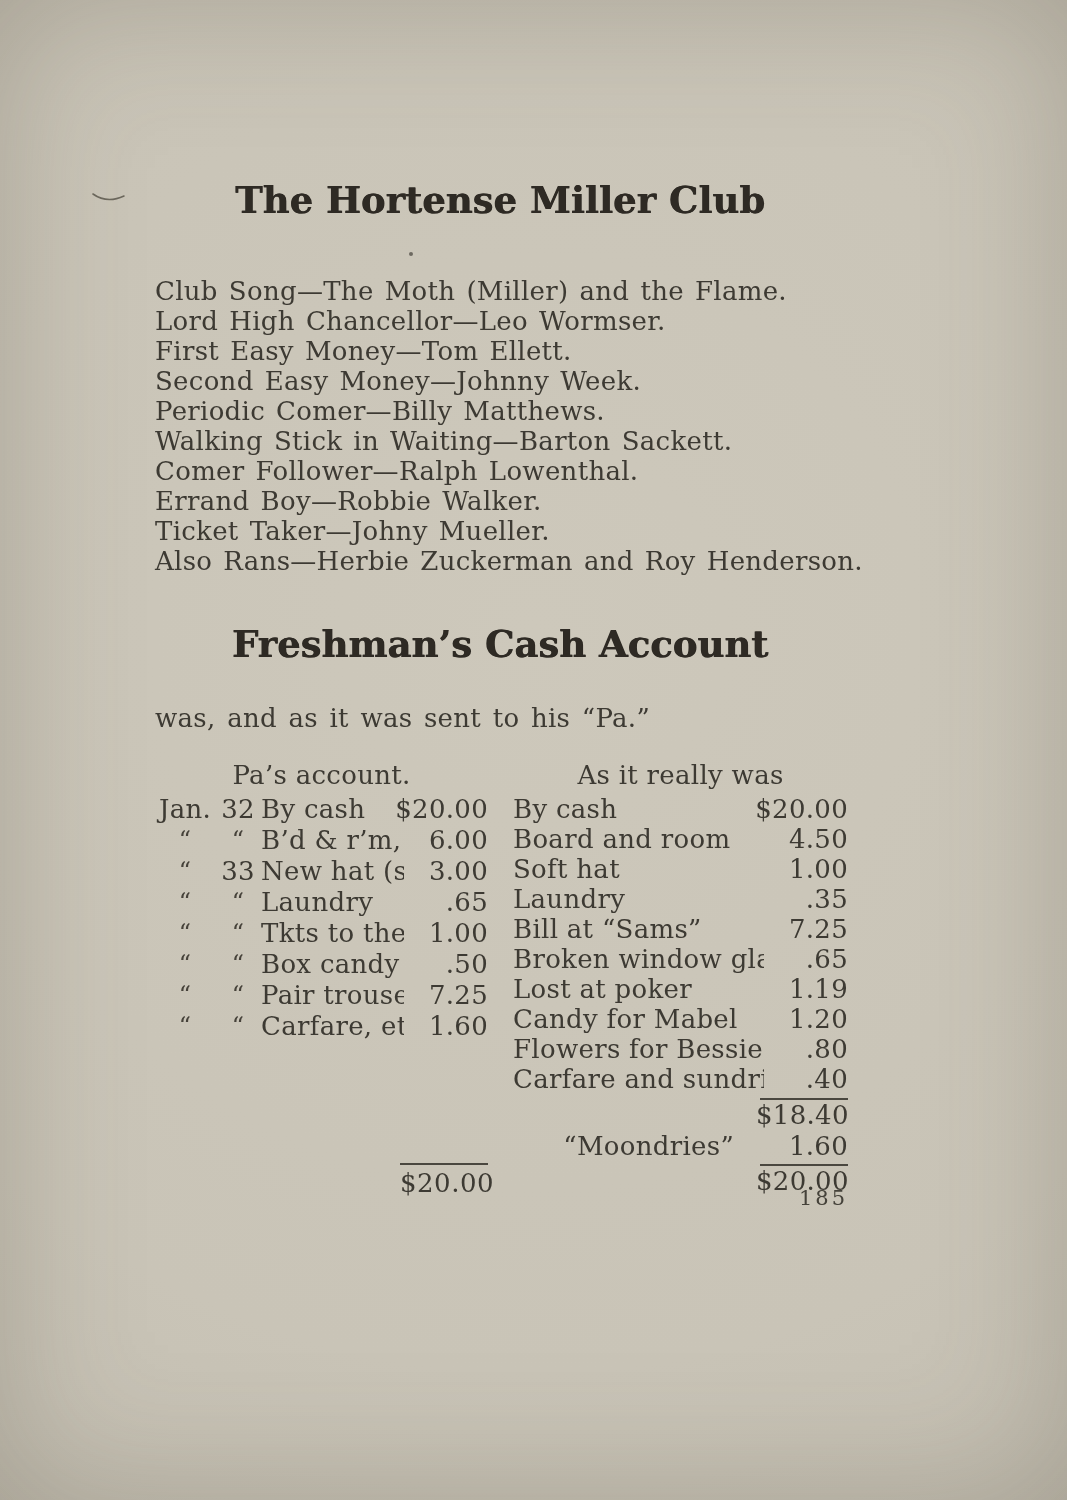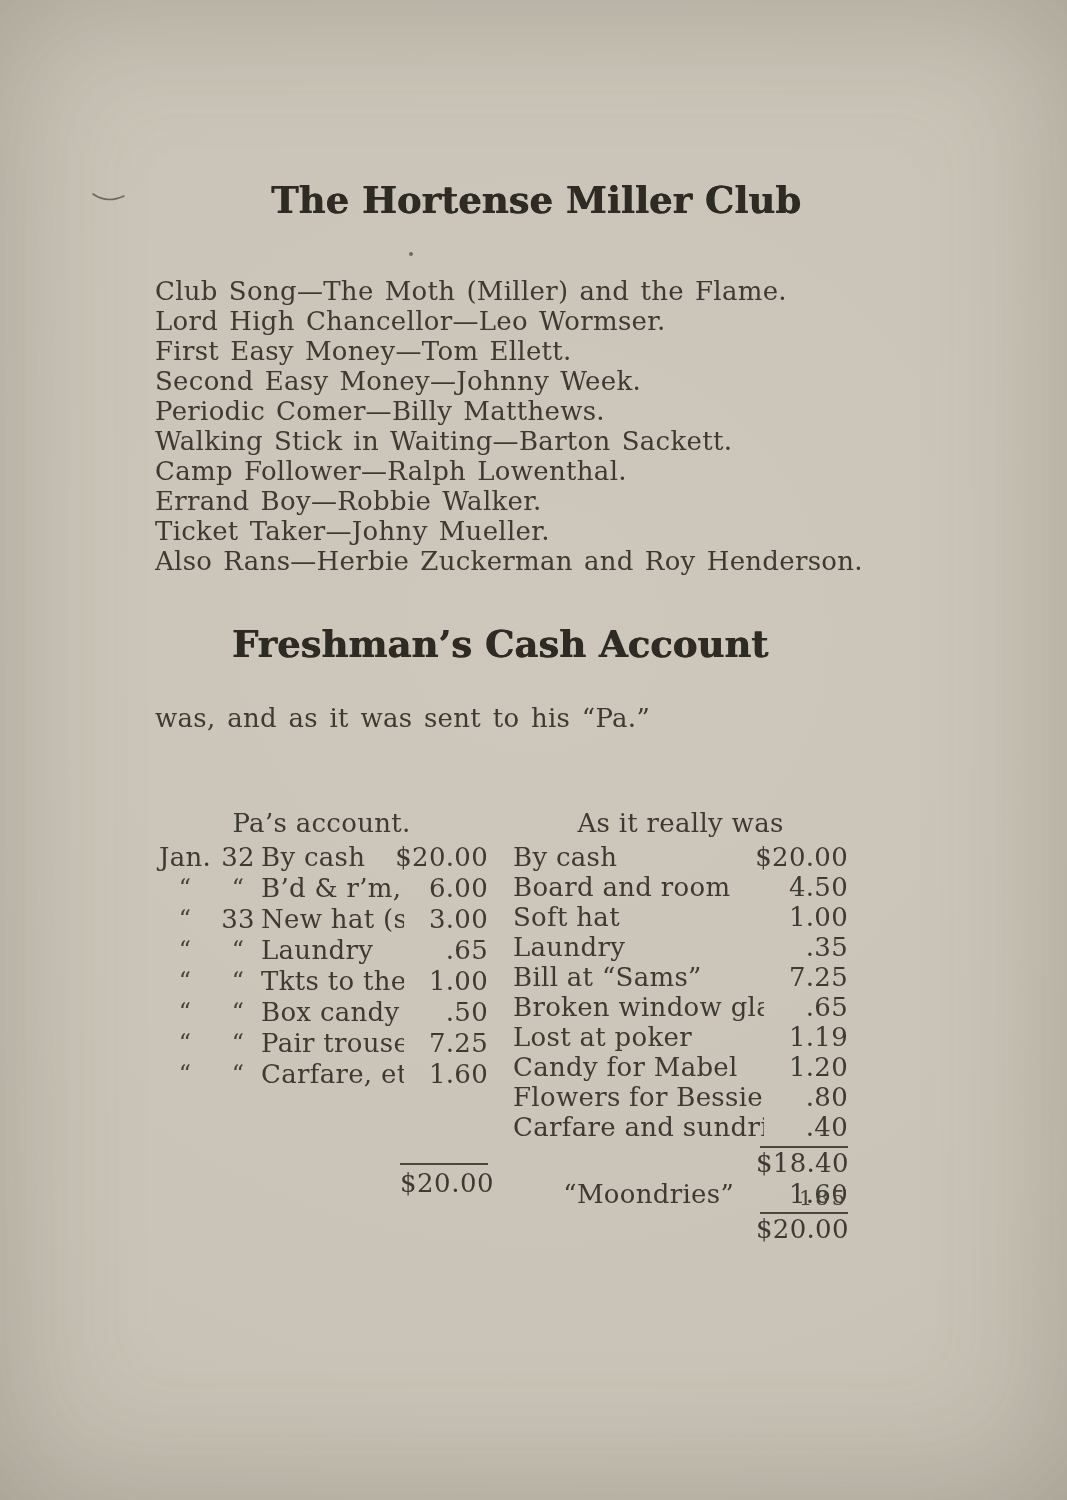--- a/index.html
+++ b/index.html
@@ -15,37 +15,37 @@
   }
   .heading{
     position:absolute;left:0;width:1000px;
     text-align:center;
     font-weight:bold;
     color:#2e2a24;
     font-size:37px;
     letter-spacing:0px;
     text-shadow:0.6px 0 0 currentColor;
   }
-  .h1{top:178px;margin-left:36px;}
+  .h1{top:178px;}
   .h2{top:622px;}
   .roles{
     position:absolute;left:155px;top:276px;
     font-size:26px;line-height:30px;
     letter-spacing:0.3px;word-spacing:2.5px;
     white-space:nowrap;
   }
   .intro{
     position:absolute;left:155px;top:702px;width:700px;
     font-size:26px;line-height:33px;
     letter-spacing:0.3px;word-spacing:3px;
     white-space:nowrap;
   }
   .intro .indent{padding-left:60px;}
   .acct{
-    position:absolute;top:808px;
+    position:absolute;top:760px;
     font-size:26px;
     letter-spacing:0.3px;
   }
   .acct-left{left:155px;width:333px;}
   .acct-right{left:513px;width:335px;}
   .acct-header{text-align:center;height:34px;line-height:30px;}
   .row{display:flex;line-height:31px;height:31px;white-space:nowrap;}
   .acct-right .row{line-height:30px;height:30px;}
   .cell-month{width:60px;text-align:center;flex:0 0 auto;}
   .cell-day{width:46px;text-align:center;flex:0 0 auto;}
@@ -86,21 +86,21 @@
 
   <div class="heading h1">The Hortense Miller Club</div>
 
   <div class="roles">
     <div>Club Song—The Moth (Miller) and the Flame.</div>
     <div>Lord High Chancellor—Leo Wormser.</div>
     <div>First Easy Money—Tom Ellett.</div>
     <div>Second Easy Money—Johnny Week.</div>
     <div>Periodic Comer—Billy Matthews.</div>
     <div>Walking Stick in Waiting—Barton Sackett.</div>
-    <div>Camp Follower—Ralph Lowenthal.</div>
+    <div>Comer Follower—Ralph Lowenthal.</div>
     <div>Errand Boy—Robbie Walker.</div>
     <div>Ticket Taker—Johny Mueller.</div>
     <div>Also Rans—Herbie Zuckerman and Roy Henderson.</div>
   </div>
 
   <div class="heading h2">Freshman’s Cash Account</div>
 
   <div class="intro">
     <div>was, and as it was sent to his “Pa.”</div>
   </div>

